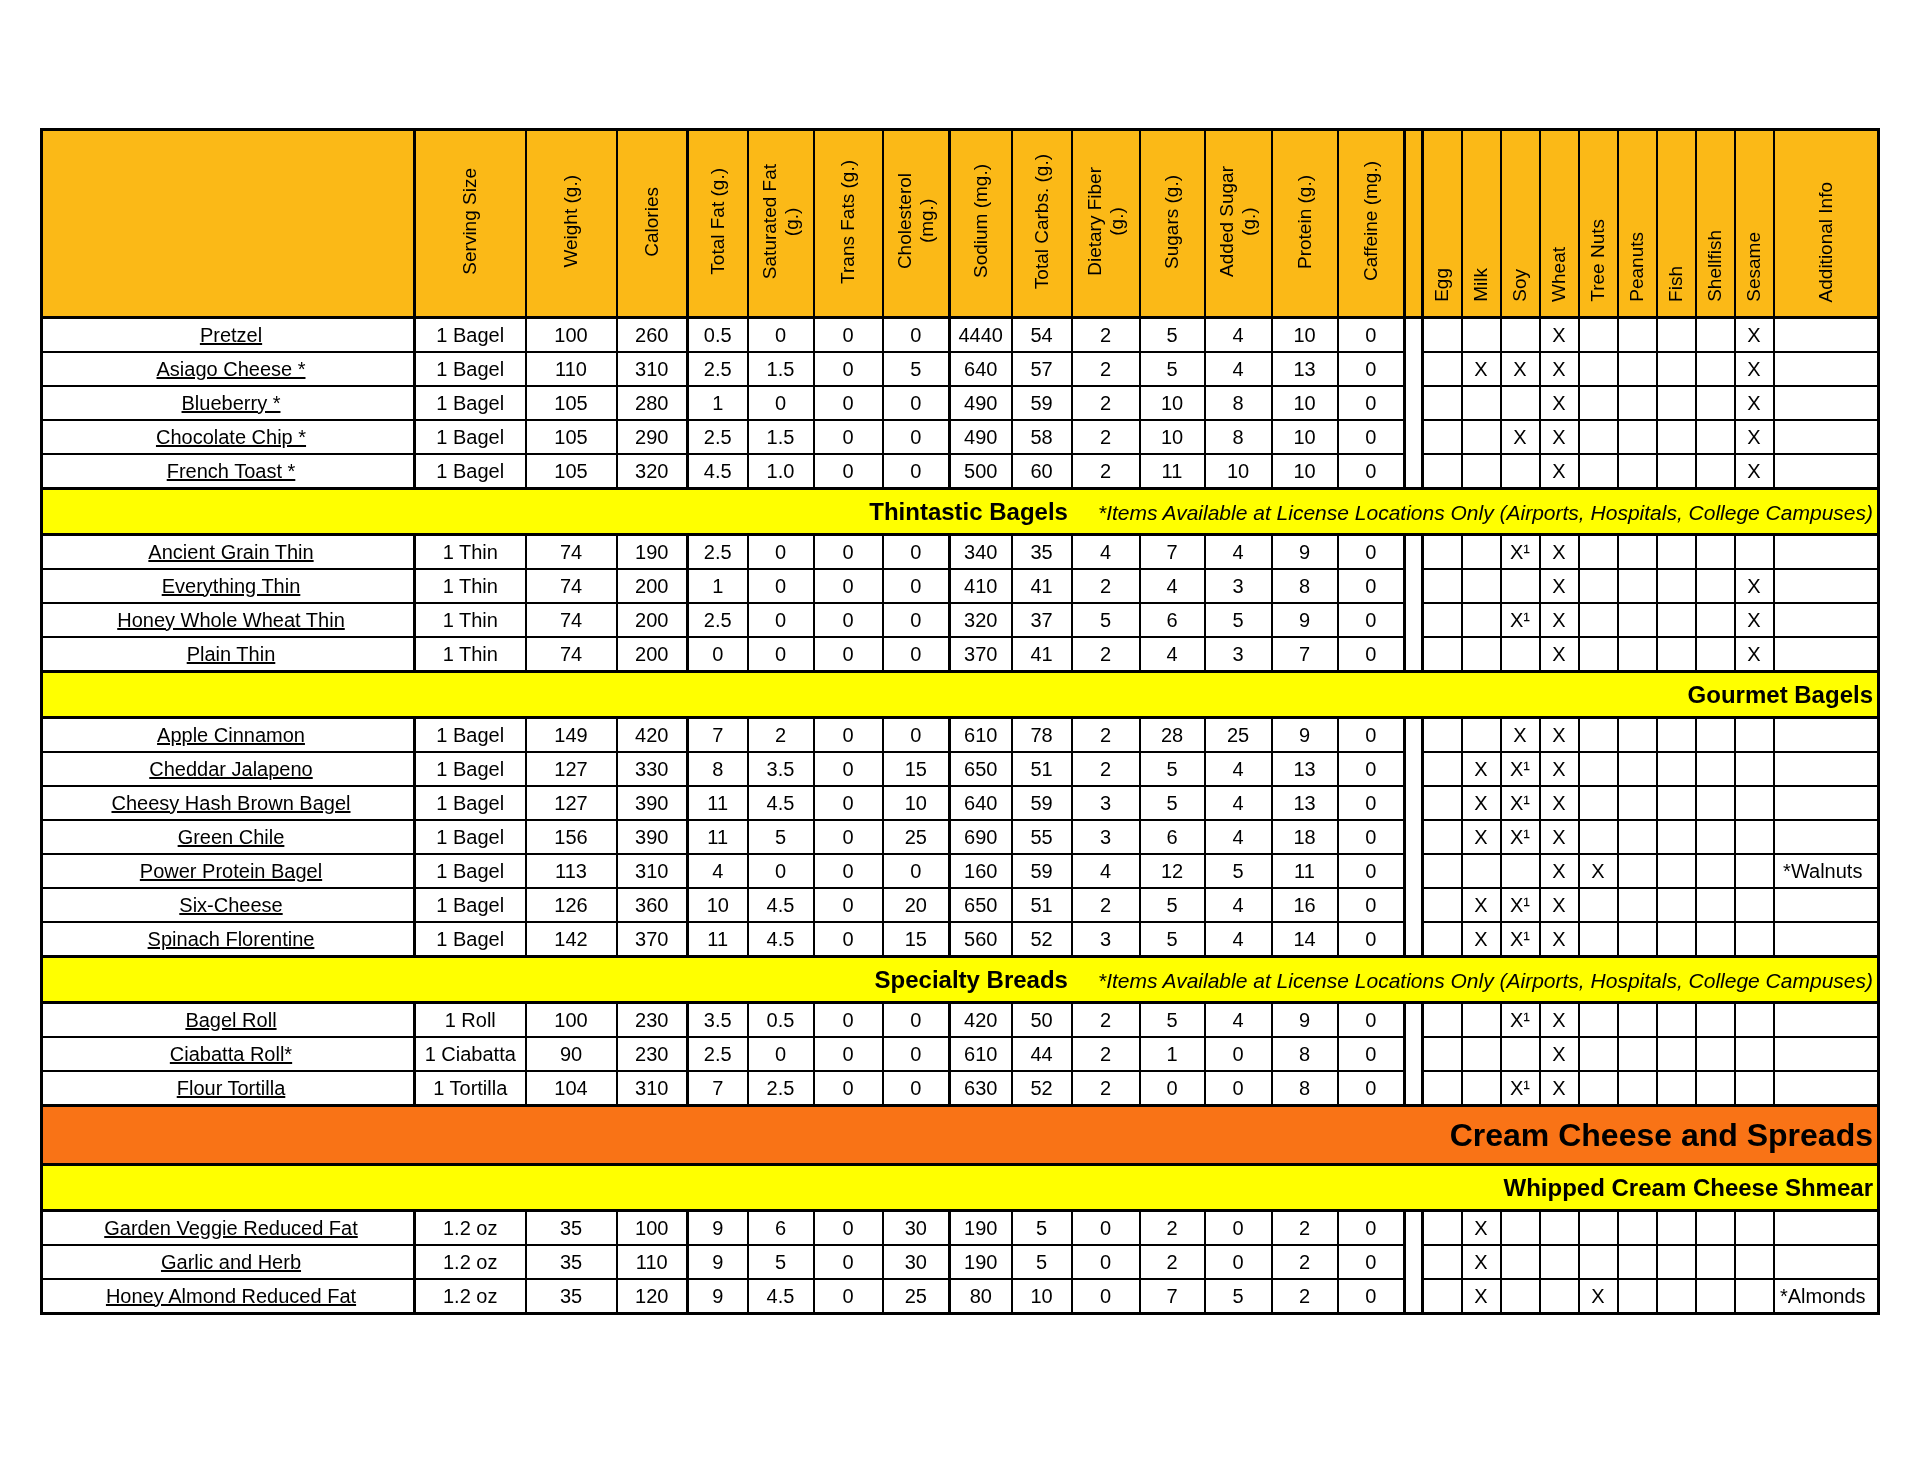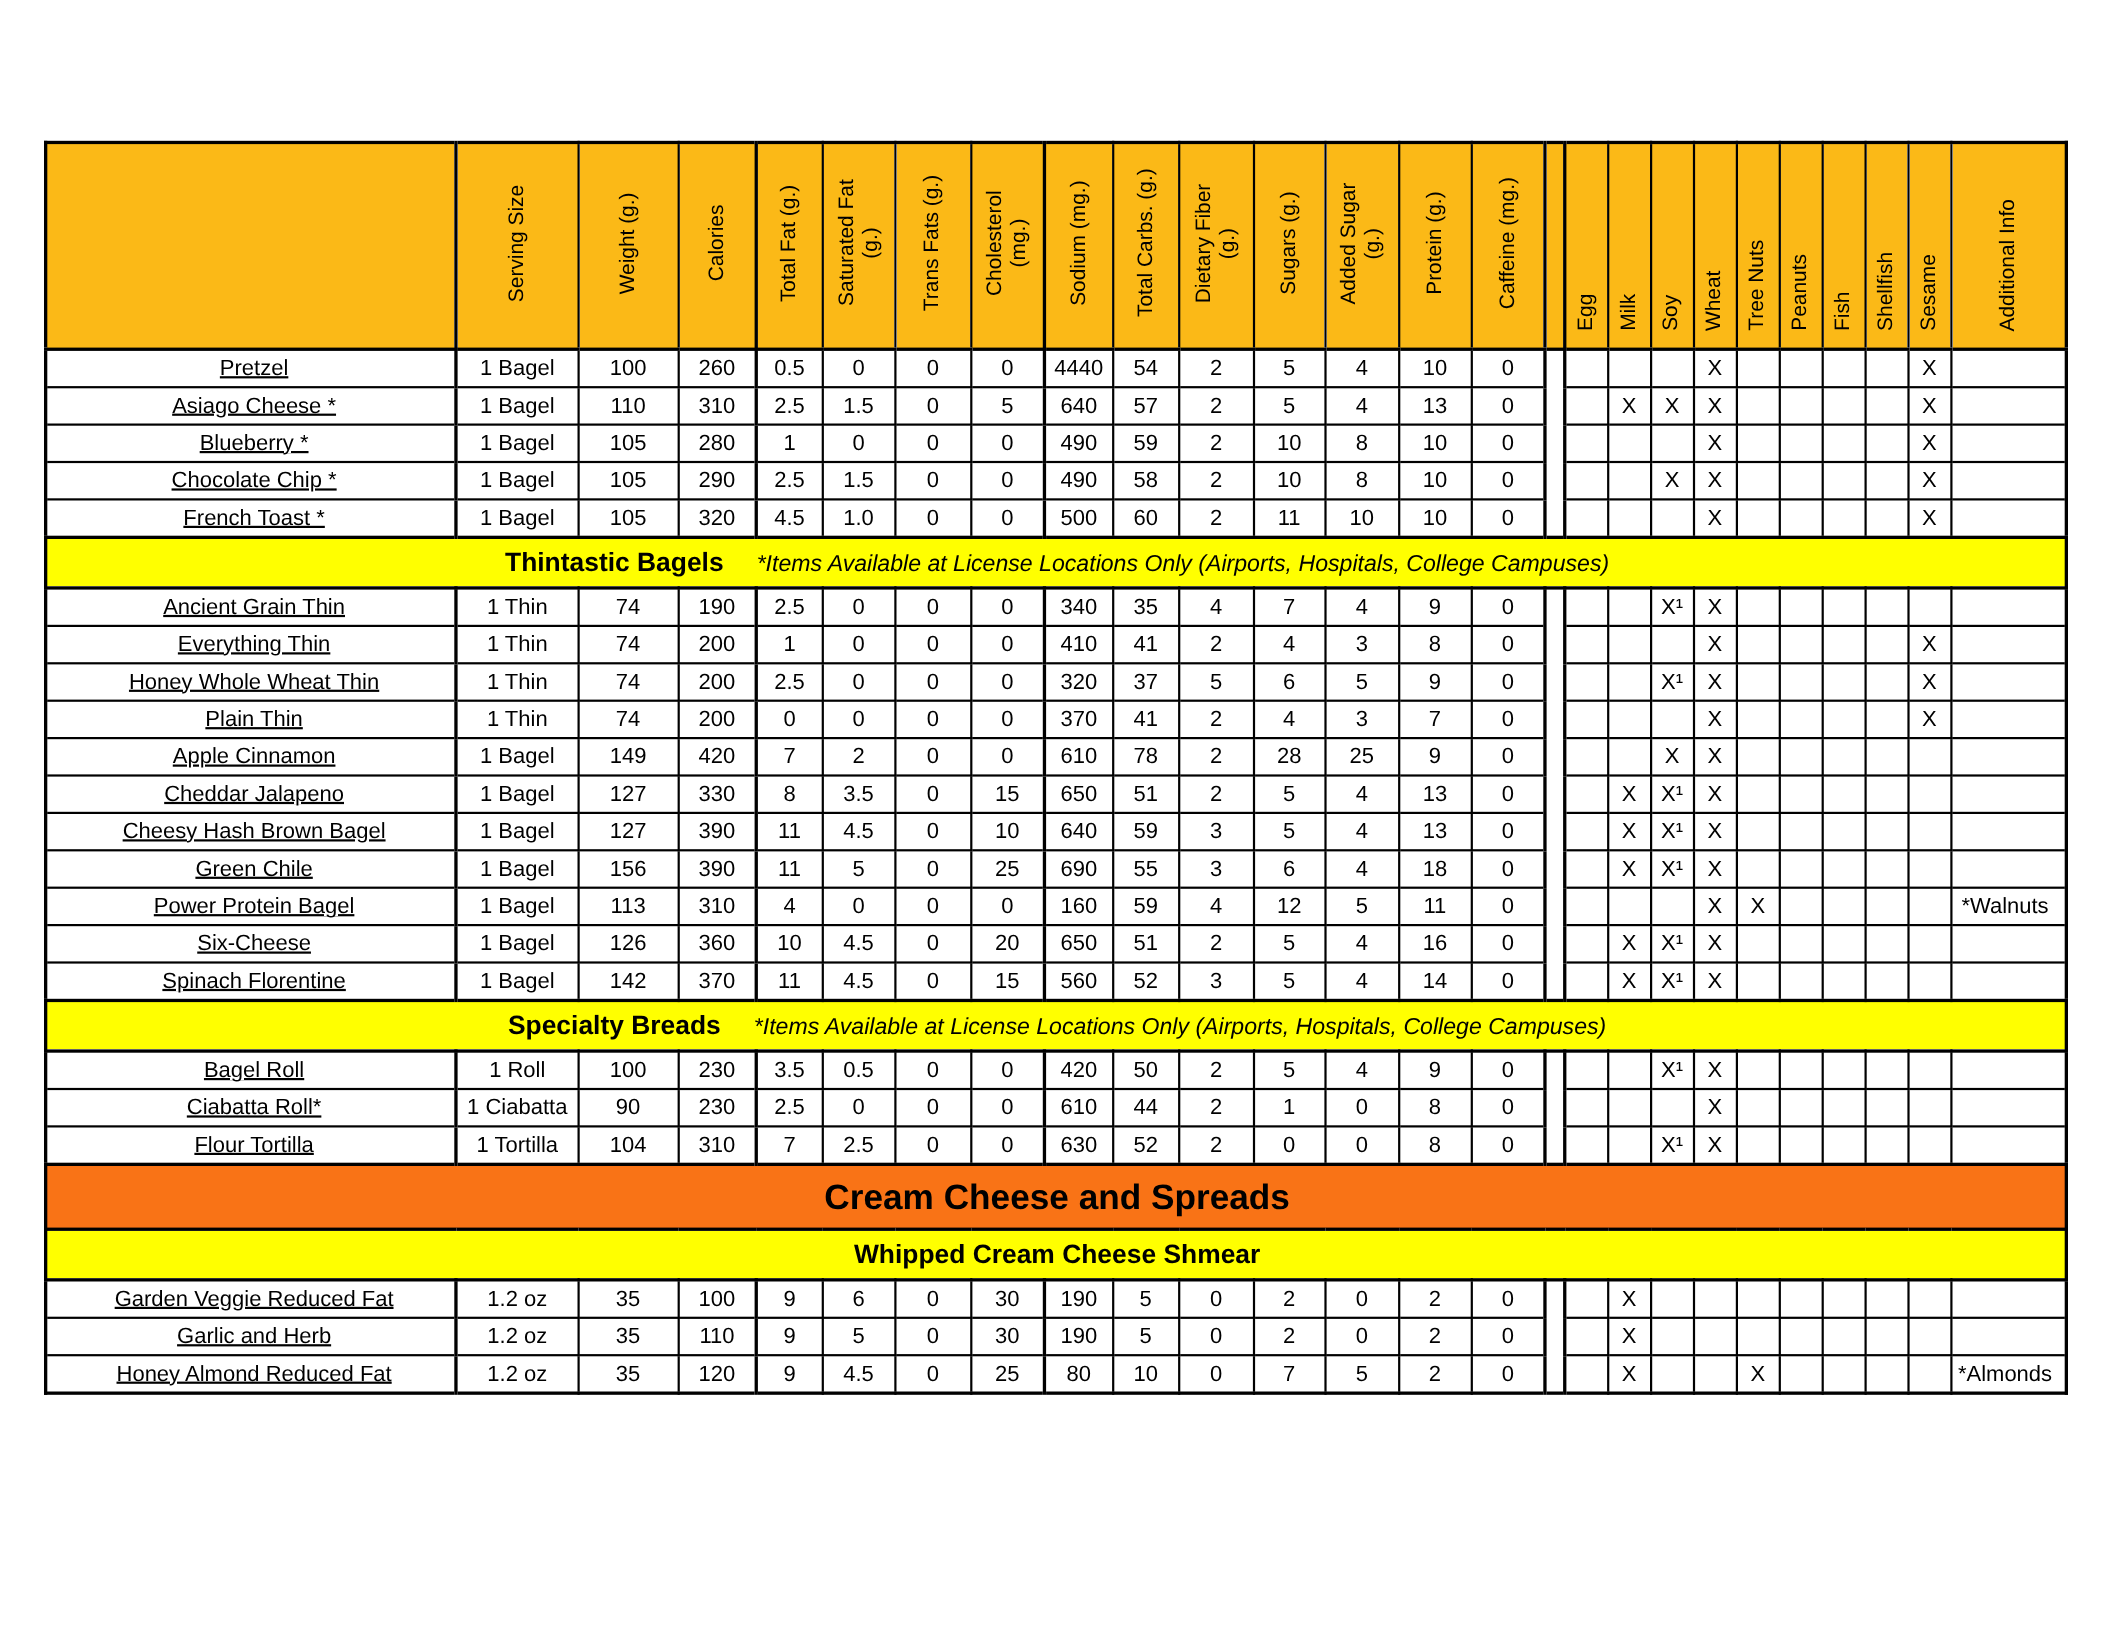--- a/index.html
+++ b/index.html
@@ -18,21 +18,21 @@
   
   tr.data-row td{height:32px;font-size:20px;text-align:center;vertical-align:middle;background:#fff;}
   td.cell-name{text-align:left;padding-left:6px;text-decoration:underline;}
   td.cell-serving{font-size:18px;}
   td.cell-allergen{font-size:19px;}
   td.cell-info{font-size:16px;text-align:right;padding-right:6px;}
   .thick-r{border-right:3px solid #000 !important;}
   td.sep-body{border-top:none;border-bottom:none;border-left:3px solid #000;border-right:3px solid #000;background:#fff;}
   th.sep-head{border-left:3px solid #000;border-right:3px solid #000;}
   
-  tr.band td{border:3px solid #000;vertical-align:middle;text-align:center;
+  tr.band td{border:3px solid #000;vertical-align:middle;text-align:right;
              padding:2px 4px 2px 6px;height:39px;margin-left:20px;}
   tr.band-yellow td{background:#FFFF00;}
   tr.band-orange td{background:#f97316;height:52px;}
   .band-title{font-weight:bold;font-size:24px;}
   tr.band-orange .band-title{font-size:32px;}
   .band-note{font-style:italic;font-size:21px;margin-left:30px;}
 </style>
 </head>
 <body>
 
@@ -349,20 +349,23 @@
           <td class="cell-allergen"></td>
           <td class="cell-allergen"></td>
           <td class="cell-allergen">X</td>
           <td class="cell-allergen"></td>
           <td class="cell-allergen"></td>
           <td class="cell-allergen"></td>
           <td class="cell-allergen"></td>
           <td class="cell-allergen">X</td>
           <td class="cell-info"></td>
         </tr>
+        <tr class="band band-yellow">
+          <td colspan="26"><span class="band-title">Gourmet Bagels</span></td>
+        </tr>
         <tr class="data-row">
           <td class="cell-name thick-r">Apple Cinnamon</td>
           <td class="cell-serving">1 Bagel</td>
           <td>149</td>
           <td class="thick-r">420</td>
           <td>7</td>
           <td>2</td>
           <td>0</td>
           <td class="thick-r">0</td>
           <td>610</td>

